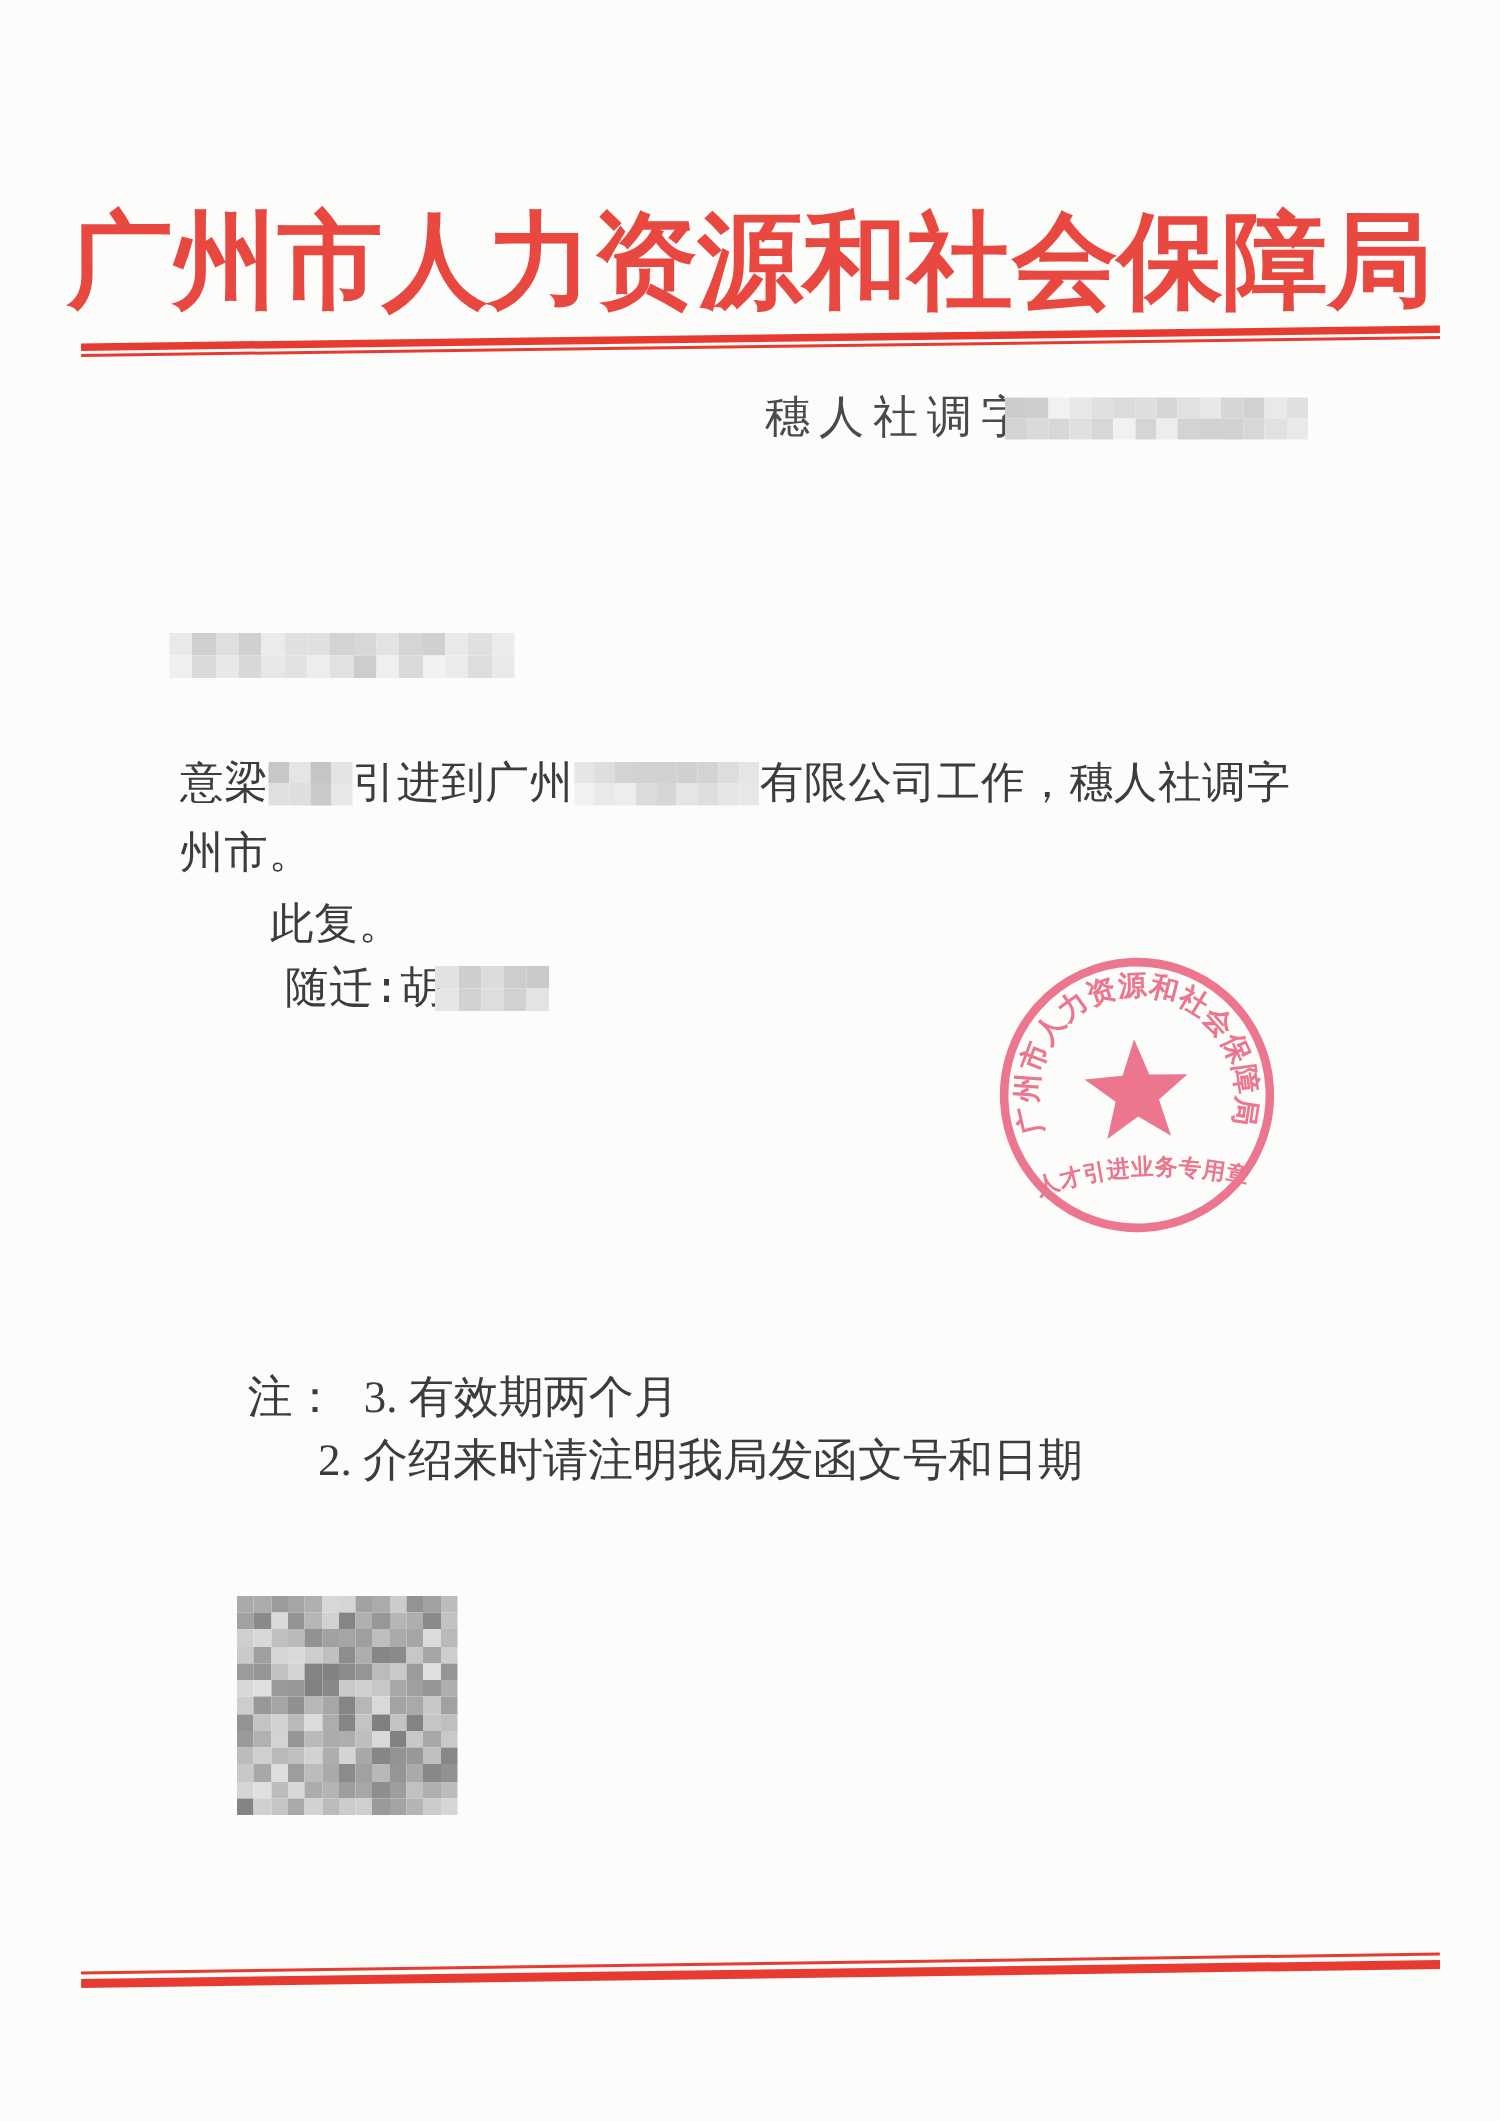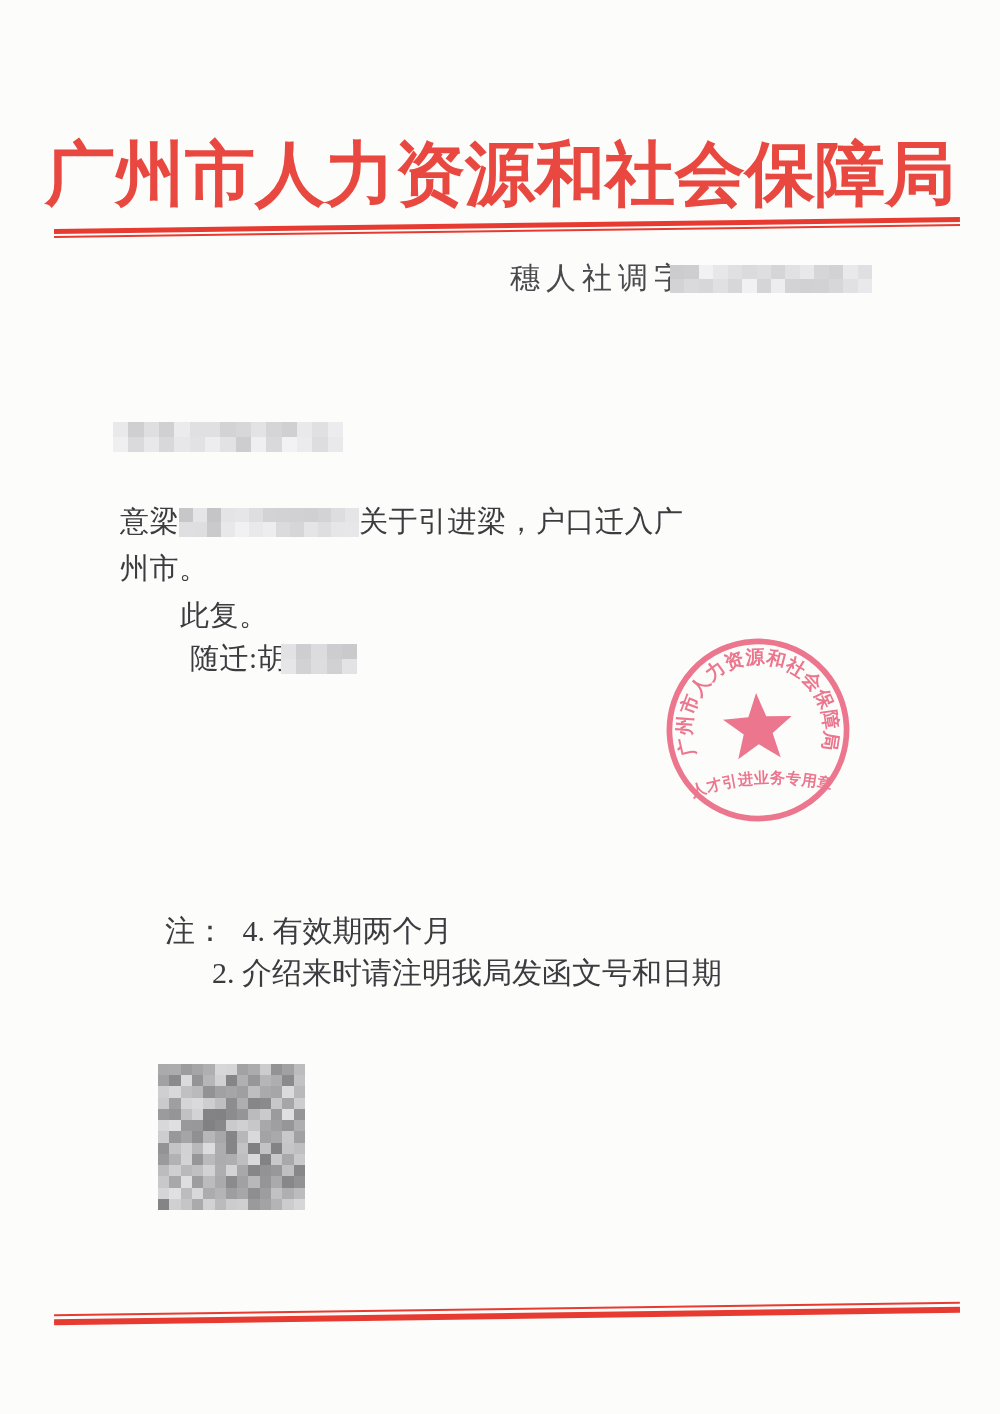--- a/index.html
+++ b/index.html
@@ -36,21 +36,21 @@
   
   .body-line{
     position:absolute;font-size:29px;color:#3c3c40;white-space:nowrap;
     display:flex;align-items:center;letter-spacing:0.5px;
   }
   .l-addressee{top:422px;left:113px;}
   .l-1{top:453px;left:180px;}
   .l-2{top:502px;left:120px;}
   .l-3{top:549px;left:120px;}
   .l-closing{top:596px;left:180px;}
-  .l-relocation{top:639px;left:190px;}
+  .l-relocation{top:639px;left:190px;font-family:Liberation Mono, monospace;}
   
   .mosaic{display:grid;flex:none;}
   .m-docnum{width:202px;height:28px;margin-left:-20px;}
   .m-title{width:70px;height:37px;}
   .m-addressee{width:230px;height:30px;}
   .m-p1{width:68px;height:29px;}
   .m-p2a{width:56px;height:29px;}
   .m-p2b{width:124px;height:29px;}
   .m-relocation{width:76px;height:30px;margin-left:-6px;}
   .m-qr{position:absolute;top:1064px;left:158px;width:147px;height:146px;}
@@ -167,41 +167,42 @@
     <span class="mosaic m-p2a" style="grid-template-columns: repeat(4, 1fr); grid-template-rows: repeat(2, 1fr);">
         <div style="background: rgb(199, 199, 202);"></div>
         <div style="background: rgb(229, 229, 232);"></div>
         <div style="background: rgb(197, 197, 200);"></div>
         <div style="background: rgb(228, 228, 231);"></div>
         <div style="background: rgb(223, 223, 226);"></div>
         <div style="background: rgb(222, 222, 225);"></div>
         <div style="background: rgb(202, 202, 205);"></div>
         <div style="background: rgb(232, 232, 235);"></div>
       </span>
+    <span>引进到广州</span>
     <span class="mosaic m-p2b" style="grid-template-columns: repeat(9, 1fr); grid-template-rows: repeat(2, 1fr);">
         <div style="background: rgb(230, 230, 233);"></div>
         <div style="background: rgb(222, 222, 225);"></div>
         <div style="background: rgb(211, 211, 214);"></div>
         <div style="background: rgb(210, 210, 213);"></div>
         <div style="background: rgb(209, 209, 212);"></div>
         <div style="background: rgb(208, 208, 211);"></div>
         <div style="background: rgb(211, 211, 214);"></div>
         <div style="background: rgb(221, 221, 224);"></div>
         <div style="background: rgb(229, 229, 232);"></div>
         <div style="background: rgb(241, 241, 244);"></div>
         <div style="background: rgb(233, 233, 236);"></div>
         <div style="background: rgb(237, 237, 240);"></div>
         <div style="background: rgb(219, 219, 222);"></div>
         <div style="background: rgb(214, 214, 217);"></div>
         <div style="background: rgb(229, 229, 232);"></div>
         <div style="background: rgb(222, 222, 225);"></div>
         <div style="background: rgb(230, 230, 233);"></div>
         <div style="background: rgb(231, 231, 234);"></div>
       </span>
-    <span>关于引进梁，户口迁入广</span>
+    <span>有限公司工作，穗人社调字</span>
   </div>
 
   <div class="body-line l-3">
     <span>州市。</span>
   </div>
 
   <div class="body-line l-closing">
     <span>此复。</span>
   </div>
 
@@ -234,21 +235,21 @@
         <textPath href="#ringPath" startOffset="2">广州市人力资源和社会保障局</textPath>
       </text>
       <text font-size="16" fill="#ed6d87" font-weight="700" letter-spacing="0.5" font-family="'Liberation Sans','DejaVu Sans',sans-serif">
         <textPath href="#bannerPath" startOffset="2">人才引进业务专用章</textPath>
       </text>
     </svg>
   </div>
 
   <div class="note-line note-1">
     <span class="note-label">注：</span>
-    <span>4. 有效期两个月</span>
+    <span>3. 有效期两个月</span>
   </div>
   <div class="note-line note-2">
     <span>2. 介绍来时请注明我局发函文号和日期</span>
   </div>
 
 
   <div class="mosaic m-qr" style="grid-template-columns: repeat(13, 1fr); grid-template-rows: repeat(13, 1fr);">
       <div style="background: rgb(170, 170, 173);"></div>
       <div style="background: rgb(172, 172, 175);"></div>
       <div style="background: rgb(156, 156, 159);"></div>

